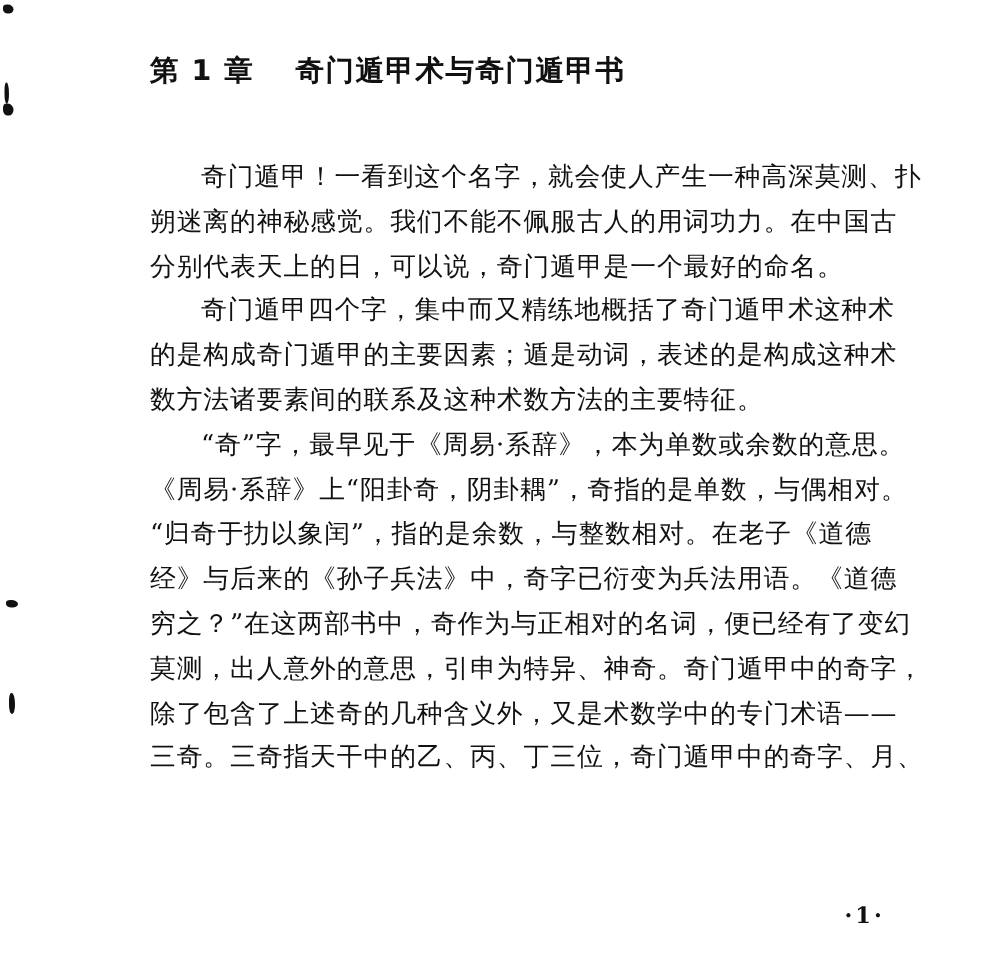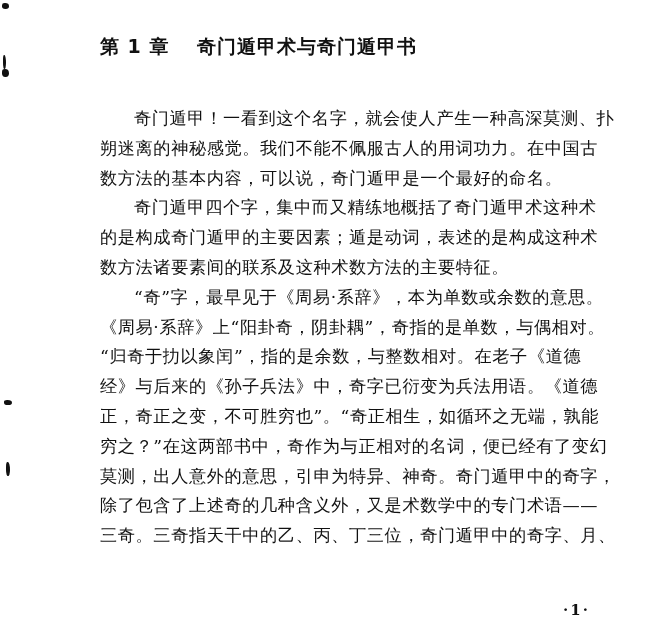--- a/index.html
+++ b/index.html
@@ -44,31 +44,30 @@
   <div class="edge-mark" style="left:3px;top:55px;width:3px;height:14px;"></div>
   <div class="edge-mark" style="left:2px;top:69px;width:7px;height:8px;"></div>
   <div class="edge-mark" style="left:4px;top:400px;width:8px;height:5px;"></div>
   <div class="edge-mark" style="left:6px;top:462px;width:4px;height:14px;"></div>
 
   <div class="chapter-title">第 1 章　 奇门遁甲术与奇门遁甲书</div>
 
   <div class="body-text">
     <div class="line indent">奇门遁甲！一看到这个名字，就会使人产生一种高深莫测、扑</div>
     <div class="line">朔迷离的神秘感觉。我们不能不佩服古人的用词功力。在中国古</div>
-    <div class="line">数方法的基本内容，可以说，奇门遁甲是一个最好的命名。</div>
+    <div class="line">分别代表天上的日，可以说，奇门遁甲是一个最好的命名。</div>
 
     <div class="line indent">奇门遁甲四个字，集中而又精练地概括了奇门遁甲术这种术</div>
     <div class="line">的是构成奇门遁甲的主要因素；遁是动词，表述的是构成这种术</div>
     <div class="line">数方法诸要素间的联系及这种术数方法的主要特征。</div>
 
     <div class="line indent">“奇”字，最早见于《周易·系辞》，本为单数或余数的意思。</div>
     <div class="line">《周易·系辞》上“阳卦奇，阴卦耦”，奇指的是单数，与偶相对。</div>
     <div class="line">“归奇于扐以象闰”，指的是余数，与整数相对。在老子《道德</div>
     <div class="line">经》与后来的《孙子兵法》中，奇字已衍变为兵法用语。《道德</div>
-    <div class="line">正，奇正之变，不可胜穷也”。“奇正相生，如循环之无端，孰能</div>
     <div class="line">穷之？”在这两部书中，奇作为与正相对的名词，便已经有了变幻</div>
     <div class="line">莫测，出人意外的意思，引申为特异、神奇。奇门遁甲中的奇字，</div>
     <div class="line">除了包含了上述奇的几种含义外，又是术数学中的专门术语——</div>
     <div class="line">三奇。三奇指天干中的乙、丙、丁三位，奇门遁甲中的奇字、月、</div>
   </div>
 
   <div class="page-number">·1·</div>
 </div>
 
 </body></html>

